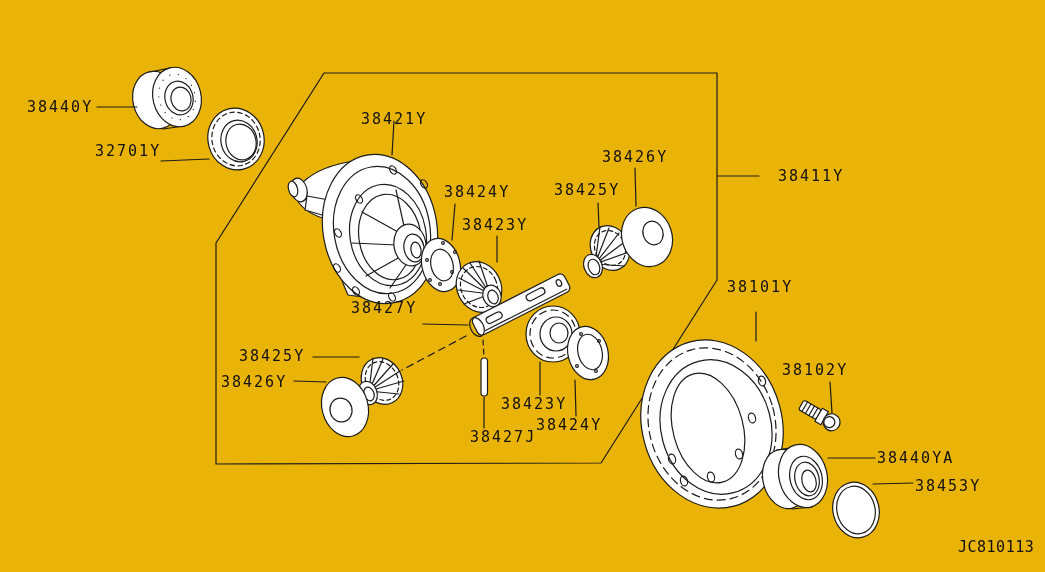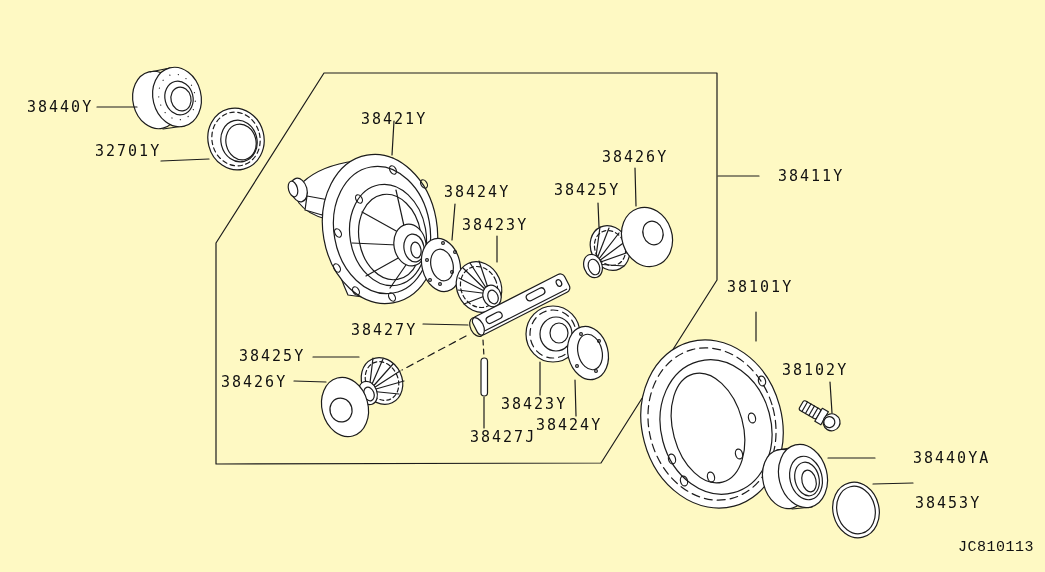--- a/index.html
+++ b/index.html
@@ -1,27 +1,27 @@
 <!DOCTYPE html>
 <html><head>
 <meta charset="utf-8">
 <style>
   html,body{margin:0;padding:0;background:#e8e8e8;}
   #stage{
-    position:relative;width:1045px;height:572px;background:#fef9c3;
+    position:relative;width:1045px;height:572px;background:#eab308;
     font-family:"DejaVu Sans Mono","Liberation Mono",monospace;overflow:hidden;
   }
   #art{position:absolute;left:0;top:0;}
   .s{stroke:#1c1c1c;stroke-width:1.2;fill:none;stroke-linecap:round;stroke-linejoin:round;}
   .w{fill:#ffffff;}
   .lbl{
     position:absolute;font-size:15px;letter-spacing:2px;color:#111111;
     white-space:nowrap;line-height:15px;
   }
-  .code{letter-spacing:0.5px;font-family:Liberation Mono, monospace;}
+  .code{letter-spacing:0.5px;}
 </style>
 </head>
 <body>
 
 <div id="stage">
 
   <svg id="art" width="1045" height="572" viewBox="0 0 1045 572">
 
     <polygon class="s" points="324,73 717,73 717,280 601,463 216,464 216,243"></polygon>
 
@@ -227,22 +227,22 @@
   <span class="lbl" style="left:27px;top:100px">38440Y</span>
   <span class="lbl" style="left:95px;top:144px">32701Y</span>
   <span class="lbl" style="left:361px;top:112px">38421Y</span>
   <span class="lbl" style="left:444px;top:185px">38424Y</span>
   <span class="lbl" style="left:462px;top:218px">38423Y</span>
   <span class="lbl" style="left:554px;top:183px">38425Y</span>
   <span class="lbl" style="left:602px;top:150px">38426Y</span>
   <span class="lbl" style="left:778px;top:169px">38411Y</span>
   <span class="lbl" style="left:727px;top:280px">38101Y</span>
   <span class="lbl" style="left:782px;top:363px">38102Y</span>
-  <span class="lbl" style="left:351px;top:323px">38427Y</span>
+  <span class="lbl" style="left:351px;top:301px">38427Y</span>
   <span class="lbl" style="left:239px;top:349px">38425Y</span>
   <span class="lbl" style="left:221px;top:375px">38426Y</span>
   <span class="lbl" style="left:501px;top:397px">38423Y</span>
   <span class="lbl" style="left:536px;top:418px">38424Y</span>
   <span class="lbl" style="left:470px;top:430px">38427J</span>
-  <span class="lbl" style="left:913px;top:451px">38440YA</span>
-  <span class="lbl" style="left:915px;top:496px">38453Y</span>
+  <span class="lbl" style="left:877px;top:451px">38440YA</span>
+  <span class="lbl" style="left:915px;top:479px">38453Y</span>
   <span class="lbl code" style="left:958px;top:540px">JC810113</span>
 </div>
 
 </body></html>

